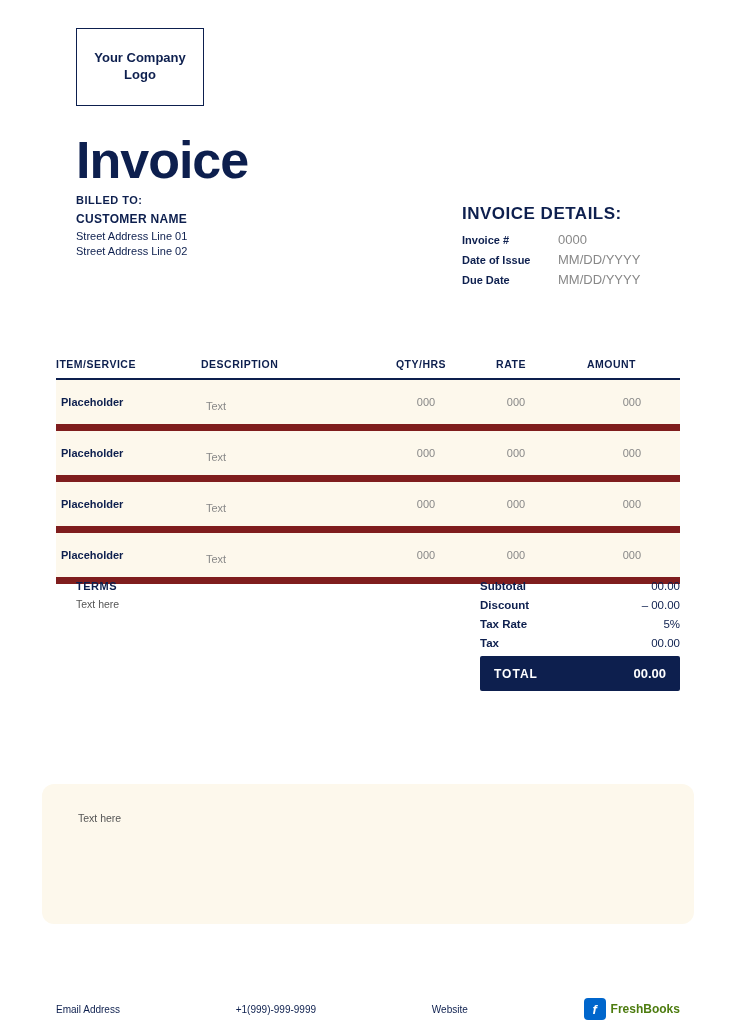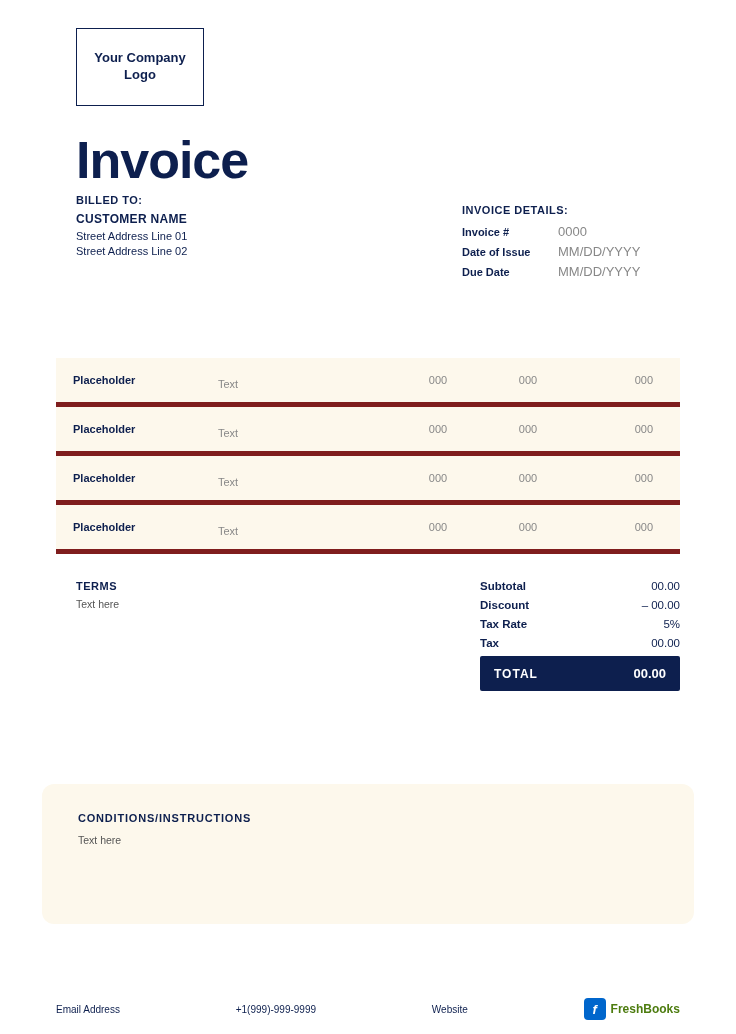--- a/index.html
+++ b/index.html
@@ -70,21 +70,21 @@
       margin-bottom: 3px;
     }
 
     
     .invoice-details-section {
       position: absolute;
       top: 204px;
       left: 462px;
     }
     .details-header {
-      font-size: 11px;
+      font-size: 17px;
       font-weight: bold;
       color: #0d1f4e;
       letter-spacing: 0.5px;
       margin-bottom: 8px;
     }
     .detail-row {
       display: flex;
       align-items: center;
       margin-bottom: 5px;
     }
@@ -126,22 +126,22 @@
     .col-qty     { width: 90px; text-align: center; }
     .col-rate    { width: 90px; text-align: center; }
     .col-amount  { width: 80px; text-align: right; }
 
     .table-body {
       background: #fdf8ec;
     }
     .table-row {
       display: flex;
       align-items: center;
-      padding: 12px 17px;
-      border-bottom: 5px solid #7f1d1d;
+      padding: 12px 5px;
+      border-bottom: 7px solid #7f1d1d;
     }
     .td {
       font-size: 11px;
       color: #0d1f4e;
     }
     .td-item {
       font-weight: bold;
       width: 145px;
     }
     .td-desc {
@@ -314,20 +314,27 @@
     <span class="detail-key">Date of Issue</span>
     <span class="detail-value">MM/DD/YYYY</span>
   </div>
   <div class="detail-row">
     <span class="detail-key">Due Date</span>
     <span class="detail-value">MM/DD/YYYY</span>
   </div>
 </div>
 
 <div class="items-table">
+  <div class="table-header-row">
+    <div class="th col-item">ITEM/SERVICE</div>
+    <div class="th col-desc">DESCRIPTION</div>
+    <div class="th col-qty">QTY/HRS</div>
+    <div class="th col-rate">RATE</div>
+    <div class="th col-amount">AMOUNT</div>
+  </div>
   <div class="table-body" id="table-body">
 
   <div class="table-row">
       <div class="td td-item">Placeholder</div>
       <div class="td td-desc">Text</div>
       <div class="td td-qty">000</div>
       <div class="td td-rate">000</div>
       <div class="td td-amount">000</div>
     </div>
       <div class="table-row">
@@ -376,21 +383,20 @@
     <span class="totals-key">Tax</span>
     <span class="totals-value">00.00</span>
   </div>
   <div class="total-bar">
     <span class="total-bar-label">TOTAL</span>
     <span class="total-bar-value">00.00</span>
   </div>
 </div>
 
 <div class="conditions-box">
-  <div class="conditions-label">CONDITIONS/INSTRUCTIONS</div>
   <div class="conditions-text">Text here</div>
 </div>
 
 <div class="footer">
   <span class="footer-item">Email Address</span>
   <span class="footer-item">+1(999)-999-9999</span>
   <span class="footer-item">Website</span>
   <div class="freshbooks-logo">
     <div class="fb-icon">
       <span>f</span>

